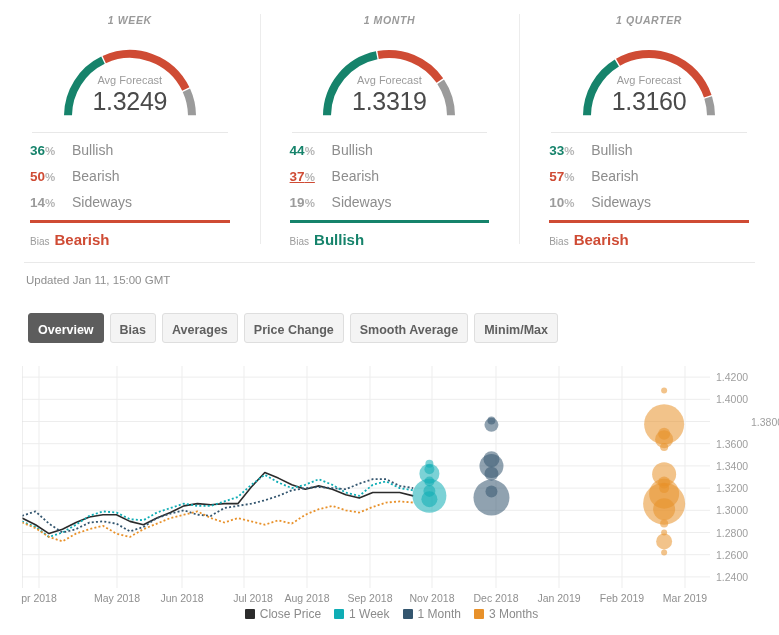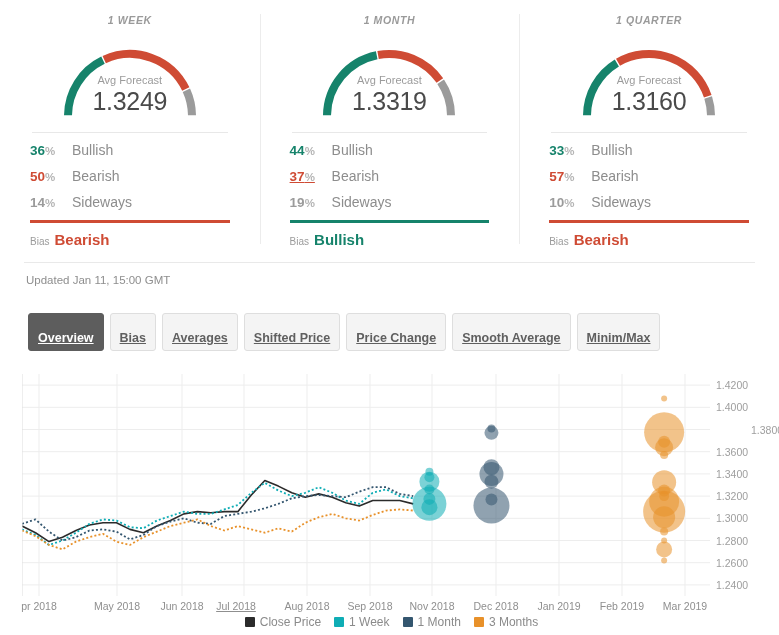--- a/index.html
+++ b/index.html
@@ -105,25 +105,24 @@
     margin:27px 0 0 28px;
     gap:6px;
   }
   .tab{
     font-size:12.5px;
     font-weight:bold;
     color:#5f5f5f;
     background:#f4f4f4;
     border:1px solid #dedede;
     border-radius:3px;
-    padding:17px 9px 5px 9px;
+    padding:9px 9px 5px 9px;
     line-height:14px;
     white-space:nowrap;
     cursor:pointer;
-    text-decoration:underline;
   }
   .tab.active{
     background:#5d5d5d;
     border-color:#5d5d5d;
     color:#ffffff;
   }
   
   .chart-area{
     position:relative;
     margin:15px 0 0 0;
@@ -292,21 +291,20 @@
 
 </div>
 
 <div class="row-sep"></div>
 <div class="updated">Updated Jan 11, 15:00 GMT</div>
 
 <div class="tabs">
     <div class="tab active"><span>Overview</span></div>
     <div class="tab"><span>Bias</span></div>
     <div class="tab"><span>Averages</span></div>
-    <div class="tab"><span>Shifted Price</span></div>
     <div class="tab"><span>Price Change</span></div>
     <div class="tab"><span>Smooth Average</span></div>
     <div class="tab"><span>Minim/Max</span></div>
   </div>
 
 <div class="chart-area">
   <div class="plot">
     <svg width="688" height="222" viewBox="0 0 688 222">
       <g id="gridlines">
           <line x1="0" x2="688" y1="210.89999999999998" y2="210.89999999999998" stroke="#ededed" stroke-width="1"></line>
@@ -380,21 +378,21 @@
       <div class="ylab" style="top: 99.9px;">1.3400</div>
       <div class="ylab" style="top: 77.7px;">1.3600</div>
       <div class="ylab" style="top: 55.5px; margin-left: 35px;">1.3800</div>
       <div class="ylab" style="top: 33.3px;">1.4000</div>
       <div class="ylab" style="top: 11.1px;">1.4200</div>
     </div>
   <div class="xlabels">
       <div class="xlab" style="left: 39px;">pr 2018</div>
       <div class="xlab" style="left: 117px;">May 2018</div>
       <div class="xlab" style="left: 182px;">Jun 2018</div>
-      <div class="xlab" style="left: 236px; text-decoration: underline;">Jul 2018</div>
+      <div class="xlab" style="left: 253px;">Jul 2018</div>
       <div class="xlab" style="left: 307px;">Aug 2018</div>
       <div class="xlab" style="left: 370px;">Sep 2018</div>
       <div class="xlab" style="left: 432px;">Nov 2018</div>
       <div class="xlab" style="left: 496px;">Dec 2018</div>
       <div class="xlab" style="left: 559px;">Jan 2019</div>
       <div class="xlab" style="left: 622px;">Feb 2019</div>
       <div class="xlab" style="left: 685px;">Mar 2019</div>
     </div>
 </div>
 

